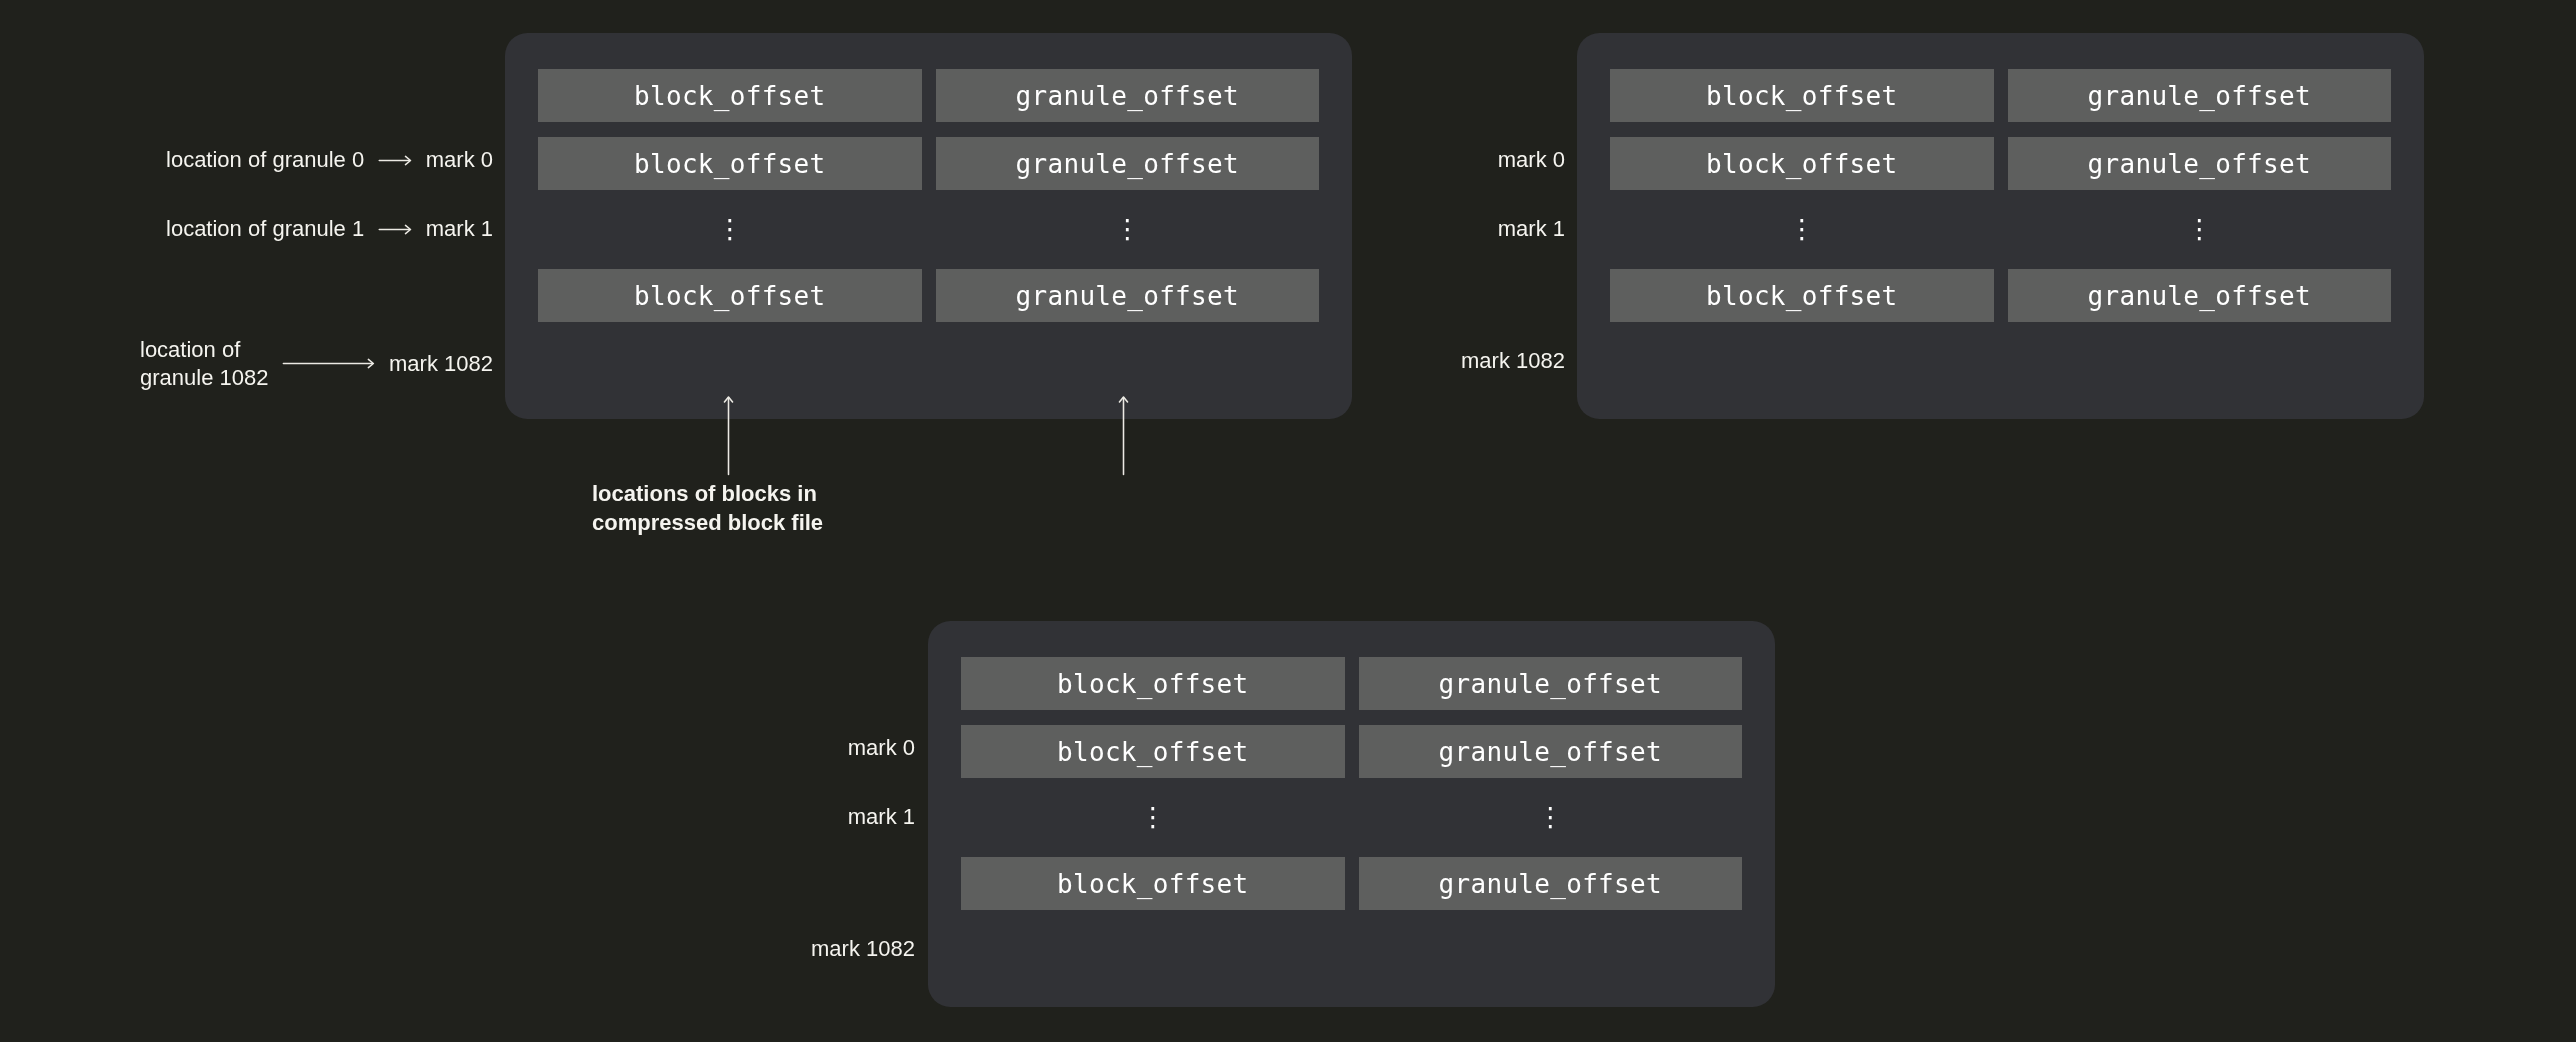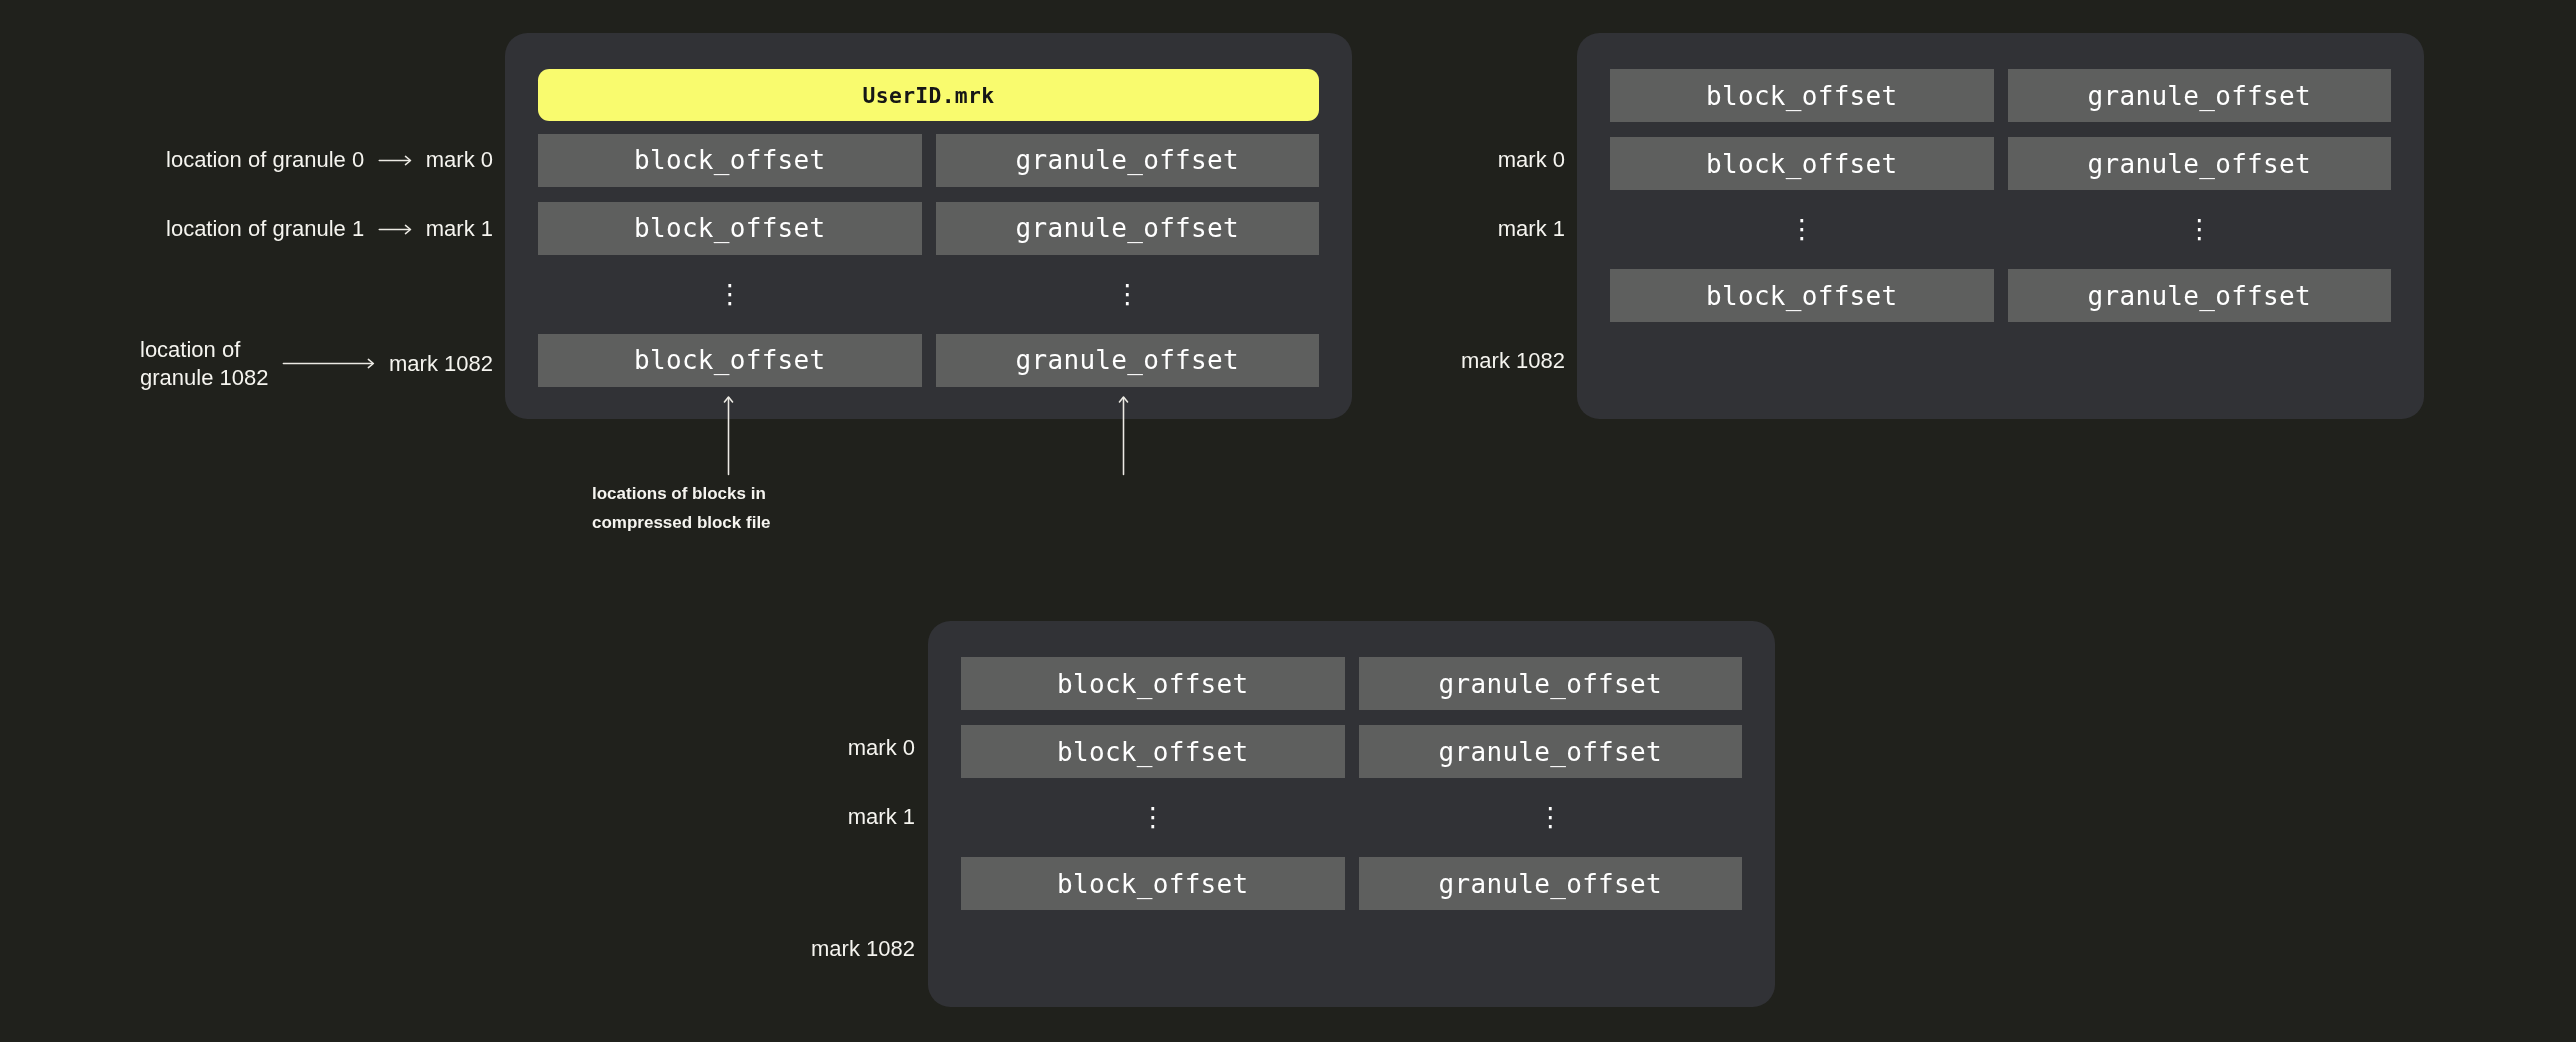--- a/index.html
+++ b/index.html
@@ -109,38 +109,37 @@
   .evt-m2 { right: 1661px; top: 936px; }
 
   
   .v-arrow { position: absolute; }
   .va-1 { left: 721px; top: 393px; }
   .va-2 { left: 1116px; top: 393px; }
   .b-note {
     position: absolute;
     font-family: "Liberation Sans", sans-serif;
     font-weight: bold;
-    font-size: 17px;
+    font-size: 22px;
     line-height: 29px;
     color: #f5f4ef;
     white-space: nowrap;
   }
   .bn-1 { left: 592px;  top: 479px; }
   .bn-2 { left: 998px; top: 479px; }
 
   svg.arrow { display: block; flex: none; }
   svg.arrow path { stroke: #eceae4; stroke-width: 2.5; fill: none; stroke-linecap: round; stroke-linejoin: round; }
 </style>
 </head>
 <body>
 
 <div class="canvas">
 
   <section class="panel p-userid">
-    <div class="panel-header">UserID.mrk</div>
     <div class="row">
       <div class="cell">block_offset</div>
       <div class="cell">granule_offset</div>
     </div>
     <div class="row">
       <div class="cell">block_offset</div>
       <div class="cell">granule_offset</div>
     </div>
     <div class="dots-row">
       <div class="dots-cell">⋮</div>

